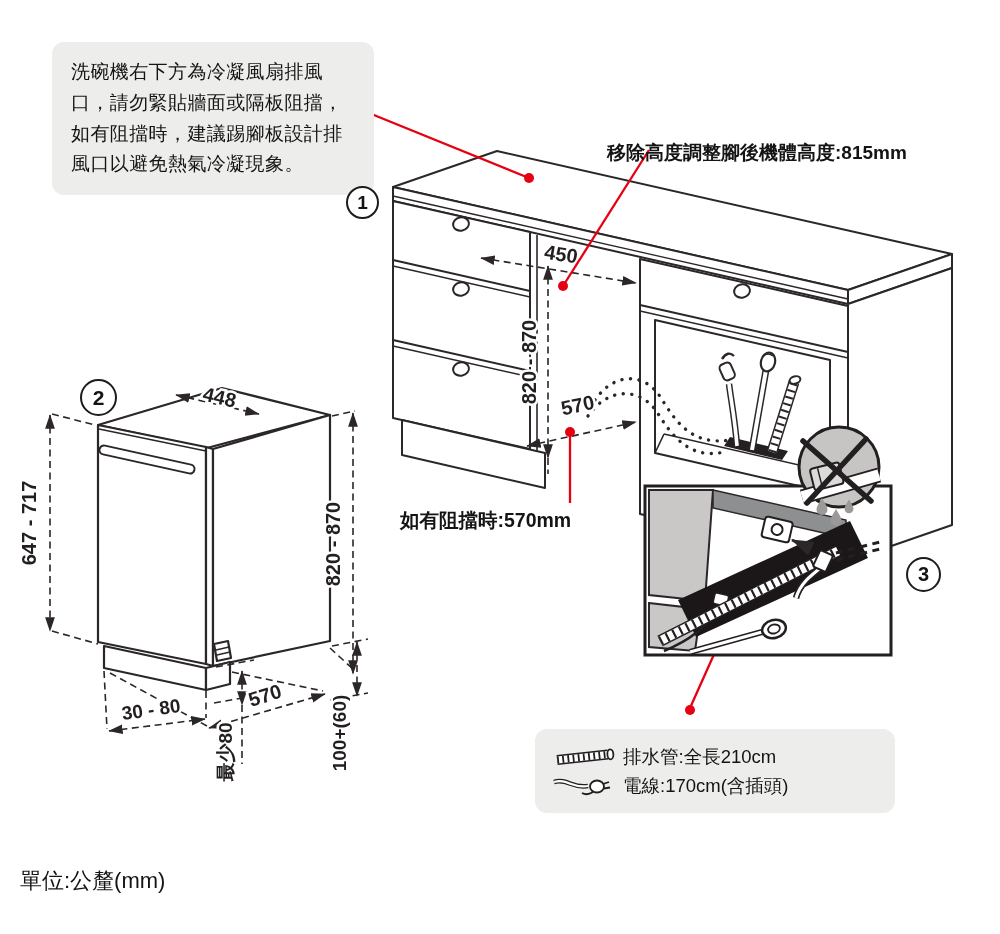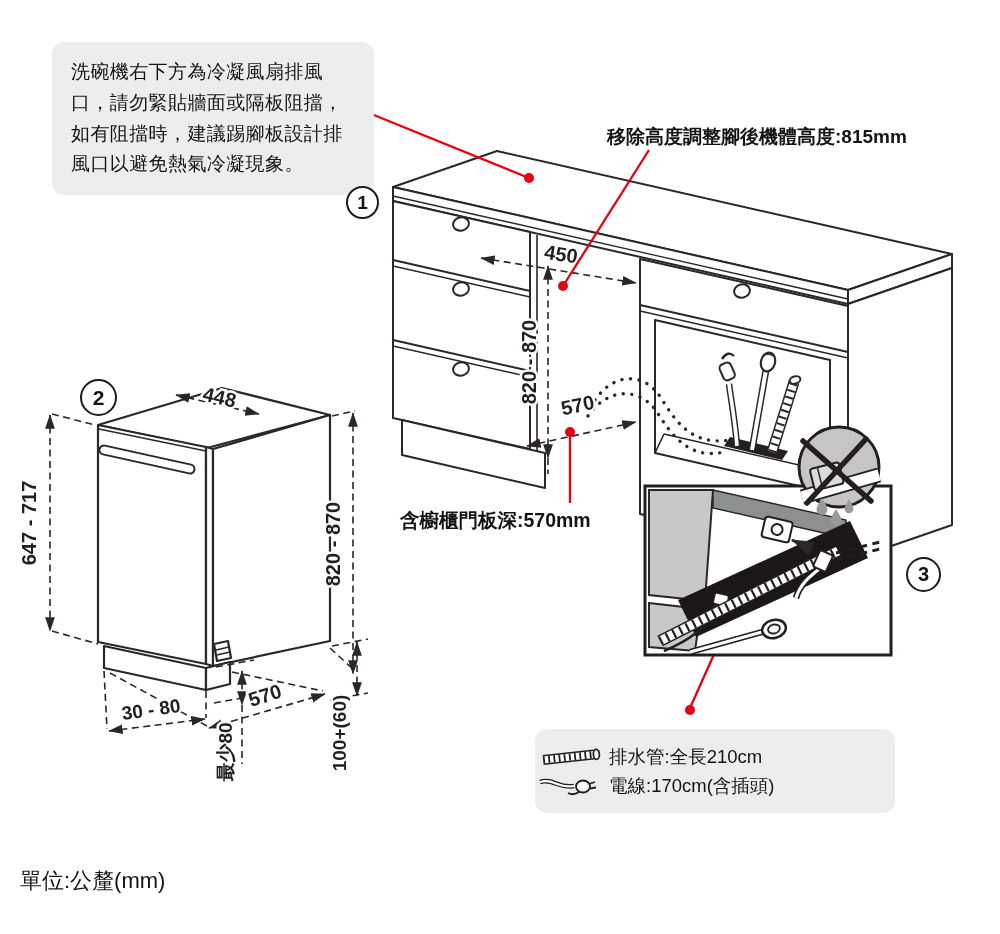--- a/index.html
+++ b/index.html
@@ -3,23 +3,23 @@
 <meta charset="utf-8">
 <style>
   html,body{margin:0;padding:0;background:#fff;}
   #stage{position:relative;width:1000px;height:934px;background:#fff;overflow:hidden;
          font-family:"Liberation Sans","DejaVu Sans",sans-serif;color:#141414;}
   #art{position:absolute;left:0;top:0;z-index:1;}
   .overlay{position:absolute;z-index:2;}
   .graybox{background:#ededec;border-radius:12px;}
   #note-box{left:40px;top:42px;width:322px;padding:15px 19px;box-sizing:border-box;
             font-size:19px;line-height:1.62;letter-spacing:.4px;margin-left:12px;}
-  #callout-815{left:607px;top:124px;font-size:19px;font-weight:700;}
+  #callout-815{left:607px;top:140px;font-size:19px;font-weight:700;}
   #callout-depth{left:400px;top:505px;font-size:19.5px;font-weight:700;line-height:1.55;}
-  #legend-box{left:535px;top:729px;width:360px;padding:13px 0;box-sizing:border-box;}
+  #legend-box{left:535px;top:729px;width:360px;padding:13px 14px;box-sizing:border-box;}
   .legend-row{display:flex;align-items:center;height:29px;}
   .legend-icon{width:74px;flex:none;display:flex;justify-content:center;align-items:center;}
   .legend-label{font-size:18.5px;white-space:nowrap;}
   #unit-note{left:20px;top:866px;font-size:22px;}
   .numcircle{display:flex;align-items:center;justify-content:center;background:#fff;
              border:2.5px solid #1c1c1c;border-radius:50%;font-weight:700;}
   #circle-1{left:346px;top:186px;width:29px;height:29px;font-size:19px;}
   #circle-2{left:80px;top:379px;width:33px;height:33px;font-size:21px;}
   #circle-3{left:906px;top:557px;width:31px;height:31px;font-size:20px;}
   .dim{font-weight:700;font-size:20px;fill:#231f20;paint-order:stroke;stroke:#fff;stroke-width:5px;}
@@ -217,21 +217,21 @@
   </g>
 </svg>
 
 <div id="note-box" class="overlay graybox">
   <span>洗碗機右下方為冷凝風扇排風口，請勿緊貼牆面或隔板阻擋，如有阻擋時，建議踢腳板設計排風口以避免熱氣冷凝現象。</span>
 </div>
 
 <div id="callout-815" class="overlay">移除高度調整腳後機體高度:815mm</div>
 
 <div id="callout-depth" class="overlay">
-  <div>含櫥櫃門板深:570mm</div>
+  <div>如有阻擋時:570mm</div>
 </div>
 
 <div id="legend-box" class="overlay graybox">
   <div class="legend-row">
     <span class="legend-icon">
       <svg width="70" height="20" viewBox="0 0 70 20">
         <g transform="rotate(-4 35 10)">
           <line x1="6" y1="11" x2="57" y2="9" stroke="#231f20" stroke-width="10"></line>
           <line x1="6" y1="11" x2="57" y2="9" stroke="#fff" stroke-width="7.2"></line>
           <line x1="6" y1="11" x2="57" y2="9" stroke="#231f20" stroke-width="7.2" stroke-dasharray="1.8 3.4"></line>

